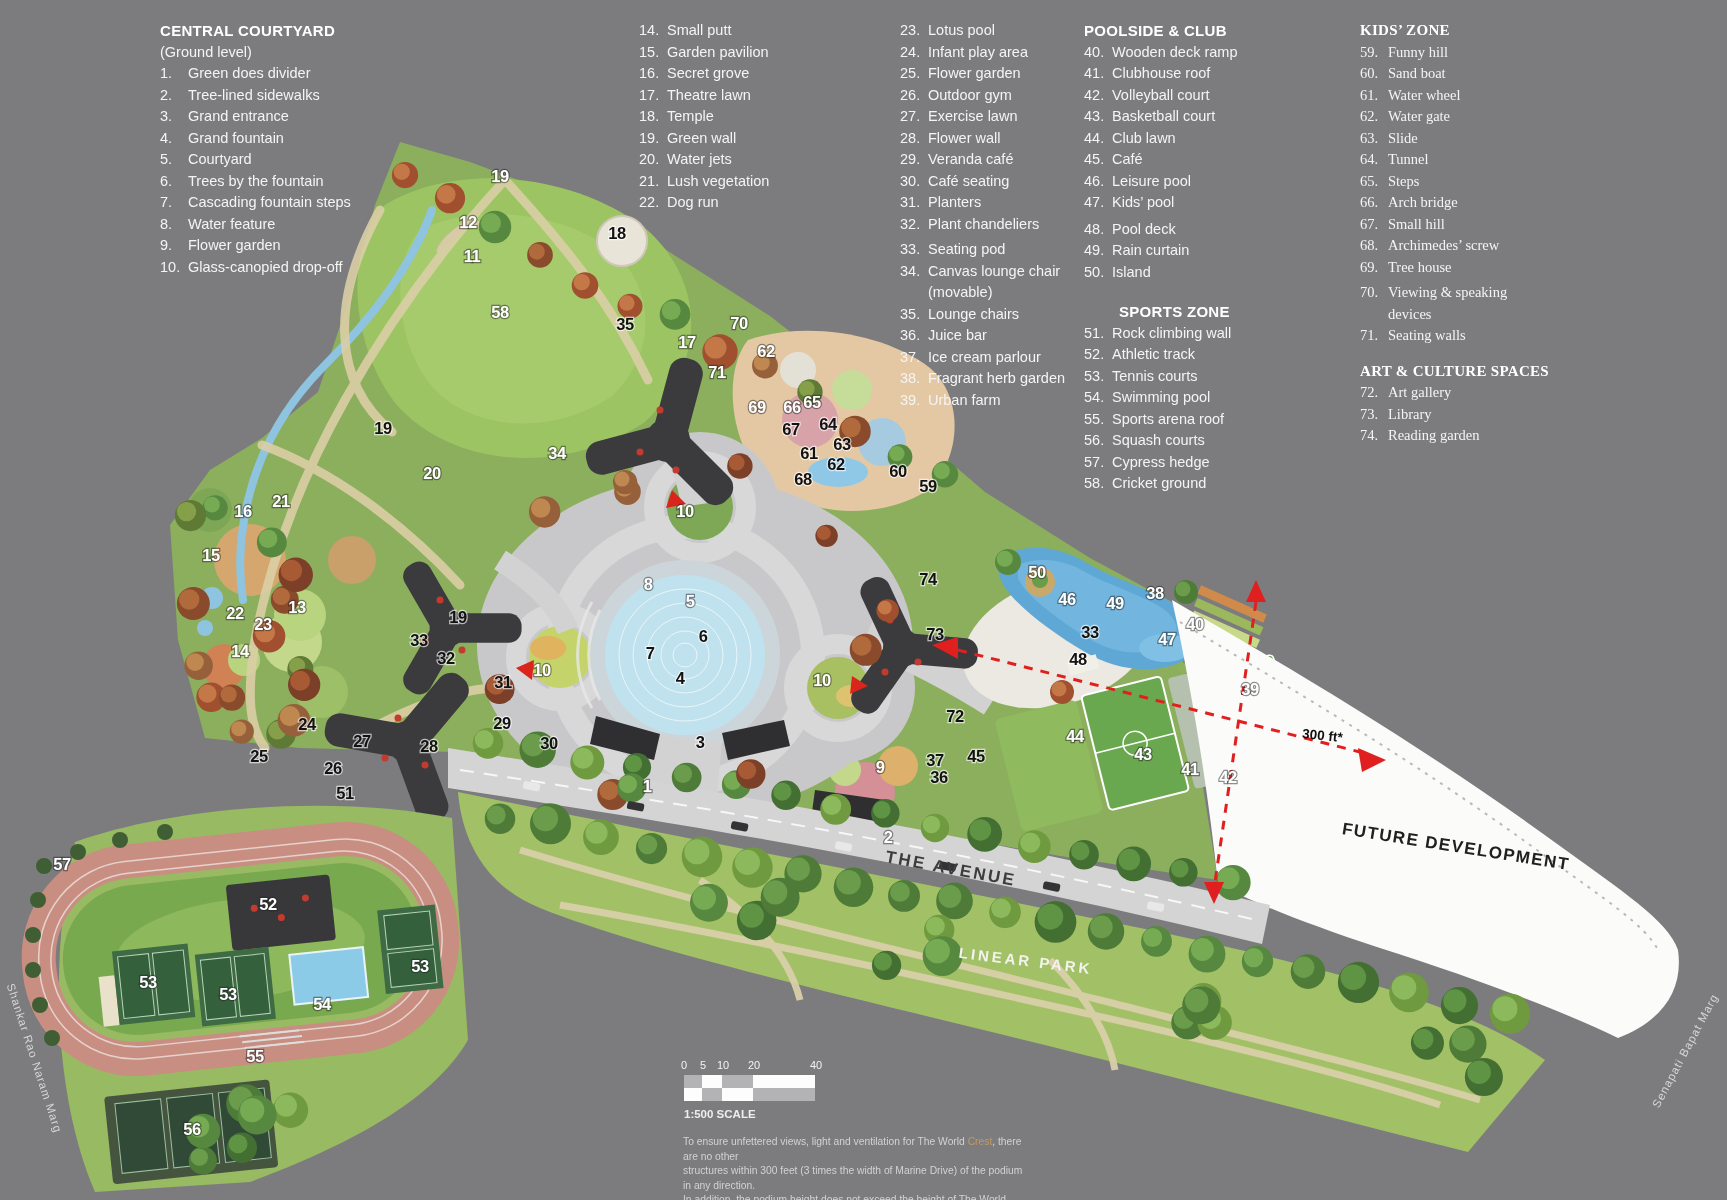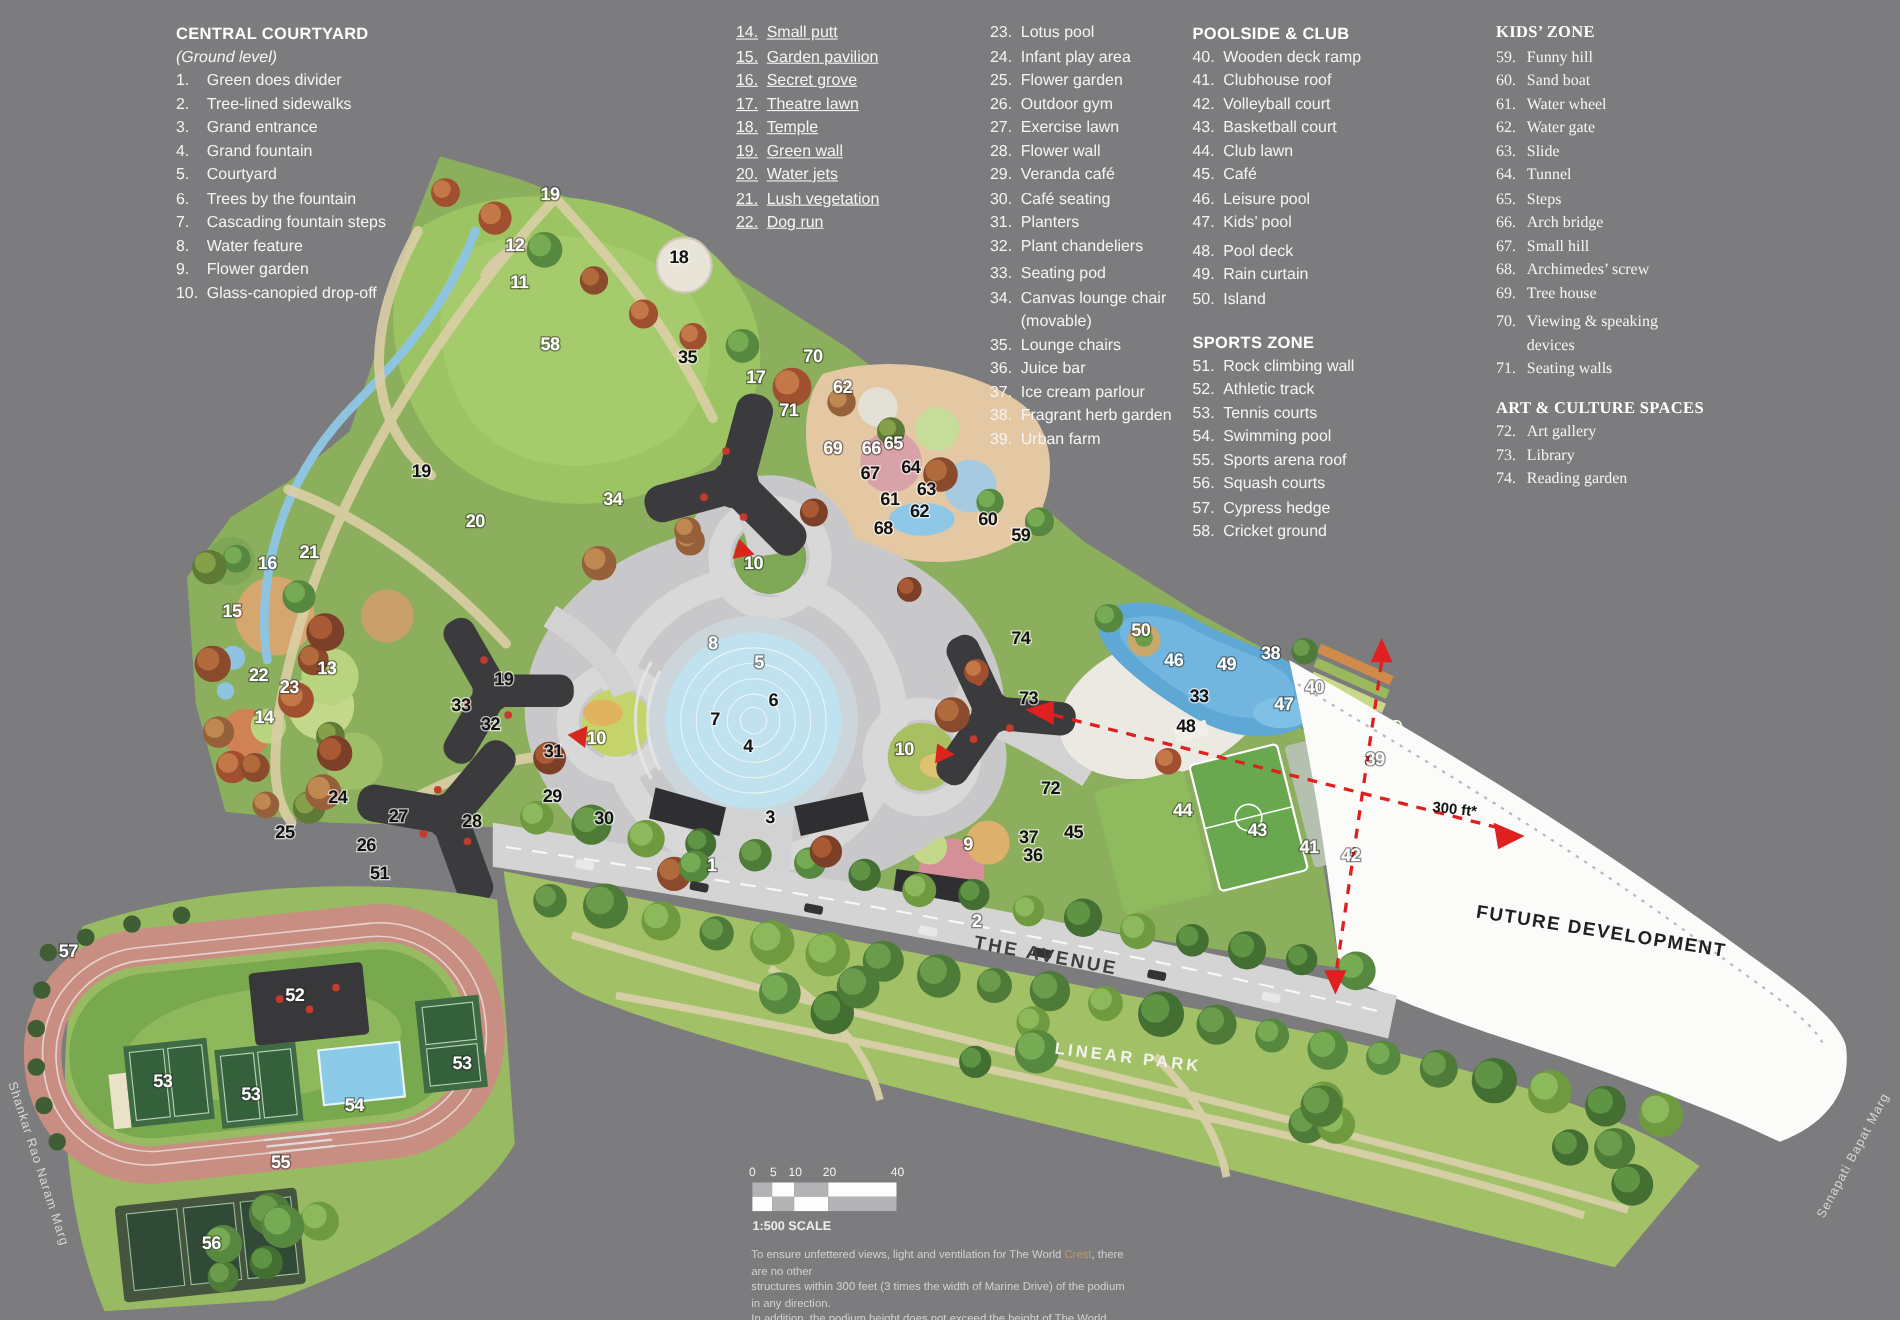--- a/index.html
+++ b/index.html
@@ -6,21 +6,21 @@
   body{
     width:1727px;height:1200px;position:relative;overflow:hidden;
     background:#7c7c7e;
     font-family:"Liberation Sans", sans-serif;
   }
   #site-map{position:absolute;left:0;top:0;width:1727px;height:1200px}
   
   #legend{position:absolute;left:0;top:0;width:1717px;height:520px;pointer-events:none}
   .legend-col{position:absolute;top:20px;color:#f4f4f4;width:265px}
   .lg-h{font-size:15px;font-weight:bold;line-height:21.5px;letter-spacing:.3px;color:#ffffff}
-  .lg-s{font-size:14.5px;font-style:italic;line-height:21.5px}
+  .lg-s{font-size:14.5px;line-height:21.5px}
   .lg-i{display:flex;font-size:14.5px;line-height:21.5px}
   .lg-n{width:28px;flex:none}
   
   .mk{font-size:16.5px;font-weight:bold;text-anchor:middle;paint-order:stroke;letter-spacing:-.5px}
   .mk-w{fill:#ffffff;stroke:#222222;stroke-width:2.4px;stroke-opacity:.5}
   .mk-b{fill:#121212;stroke:#ffffff;stroke-width:2.4px;stroke-opacity:.65}
   
   .lab-avenue{font-size:17px;font-weight:bold;letter-spacing:2.5px;fill:#3d3d3d;text-anchor:middle}
   .lab-linear{font-size:15px;font-weight:bold;letter-spacing:3px;fill:#f3f3ee;text-anchor:middle}
   .lab-future{font-size:17px;font-weight:bold;letter-spacing:1.5px;fill:#202020;text-anchor:middle}
@@ -826,21 +826,21 @@
       </div>
       <div class="lg-i">
         <span class="lg-n">9.</span>
         <span class="lg-t">Flower garden</span>
       </div>
       <div class="lg-i">
         <span class="lg-n">10.</span>
         <span class="lg-t">Glass-canopied drop-off</span>
       </div>
     </div>
-    <div class="legend-col" style="left: 669px; text-decoration: underline;">
+    <div class="legend-col" style="left: 639px;">
       <div class="lg-i">
         <span class="lg-n">14.</span>
         <span class="lg-t">Small putt</span>
       </div>
       <div class="lg-i">
         <span class="lg-n">15.</span>
         <span class="lg-t">Garden pavilion</span>
       </div>
       <div class="lg-i">
         <span class="lg-n">16.</span>
@@ -986,21 +986,21 @@
         <span class="lg-t">Pool deck</span>
       </div>
       <div class="lg-i">
         <span class="lg-n">49.</span>
         <span class="lg-t">Rain curtain</span>
       </div>
       <div class="lg-i">
         <span class="lg-n">50.</span>
         <span class="lg-t">Island</span>
       </div>
-      <div class="lg-h" style="margin-top: 18px;">SPORTS ZONE</div>
+      <div class="lg-h" style="margin-top: 18px; margin-left: 35px;">SPORTS ZONE</div>
       <div class="lg-i">
         <span class="lg-n">51.</span>
         <span class="lg-t">Rock climbing wall</span>
       </div>
       <div class="lg-i">
         <span class="lg-n">52.</span>
         <span class="lg-t">Athletic track</span>
       </div>
       <div class="lg-i">
         <span class="lg-n">53.</span>

